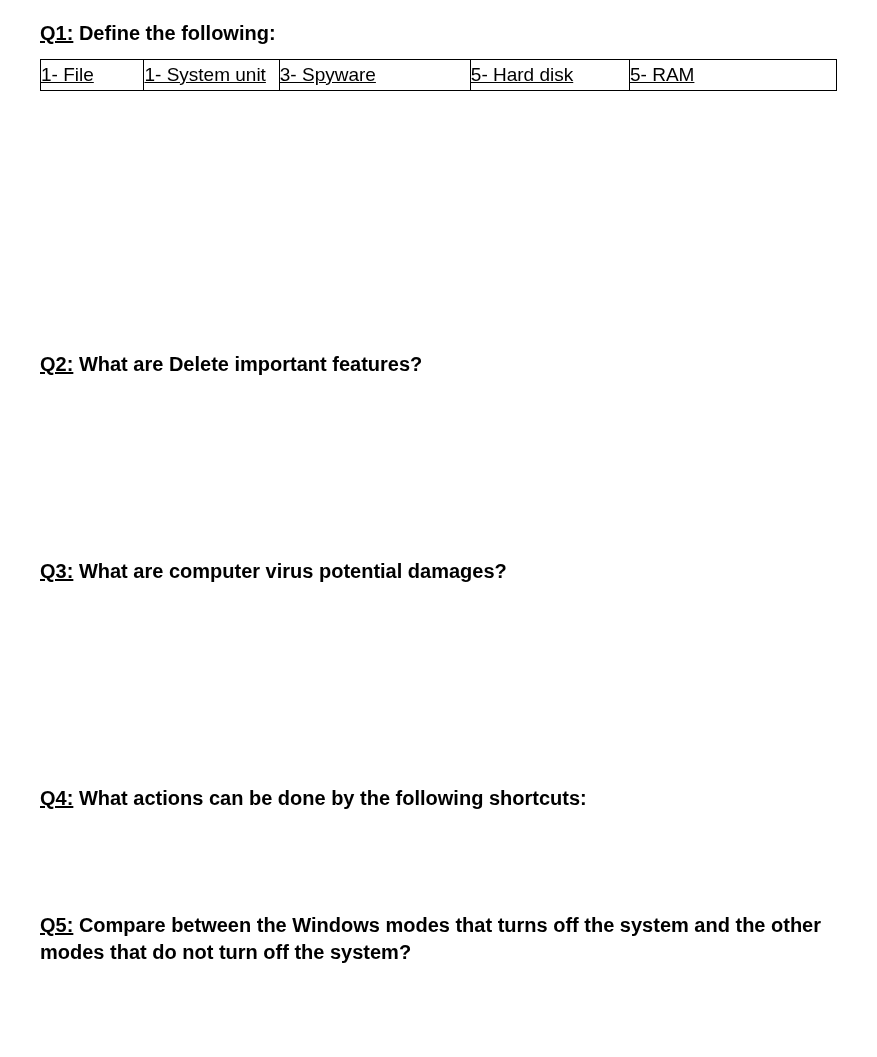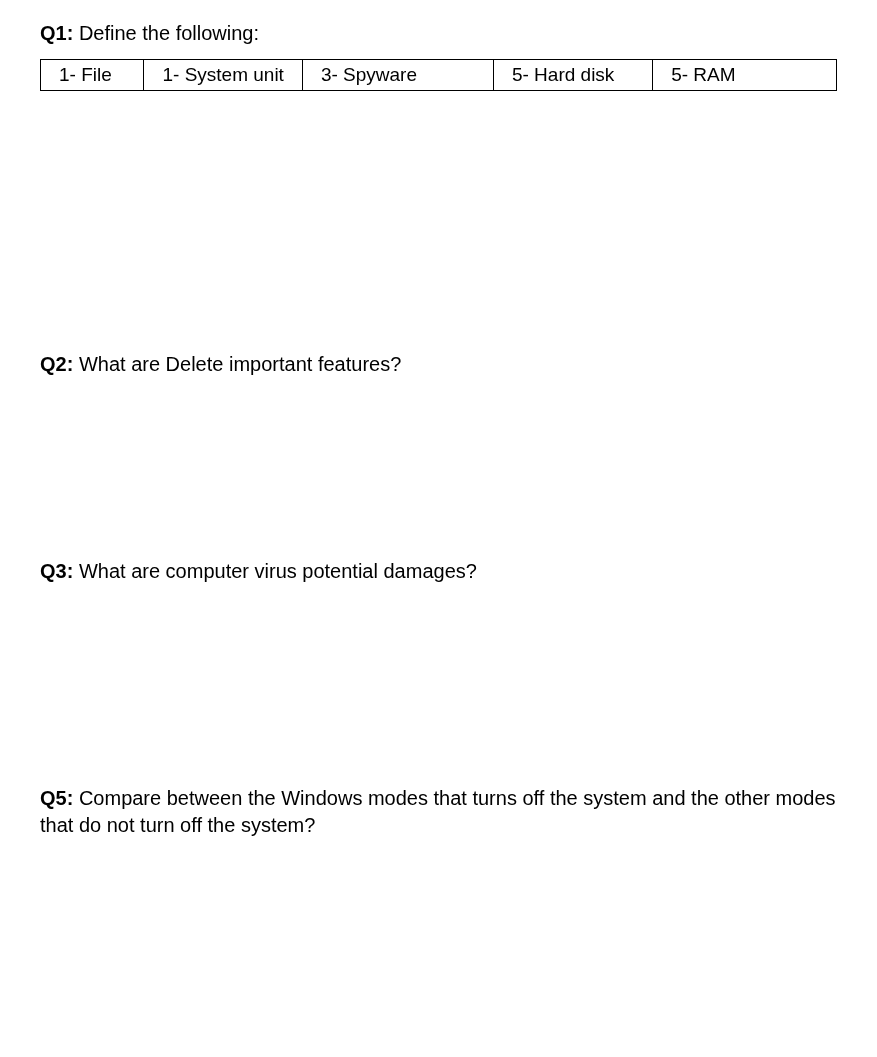--- a/index.html
+++ b/index.html
@@ -16,37 +16,39 @@
       padding: 20px 40px 20px 40px;
       font-size: 20px;
       line-height: 1.35;
     }
     .question {
       margin-bottom: 12px;
     }
     .q-label {
       font-weight: bold;
       display: inline;
+      text-decoration: underline;
     }
     .q-text {
       display: inline;
-      font-weight: normal;
+      font-weight: bold;
     }
     .terms-table {
       border-collapse: collapse;
       width: 100%;
       margin-top: 10px;
       margin-bottom: 10px;
     }
     .terms-table td {
       border: 1px solid #000;
-      padding: 2px 18px;
+      padding: 2px 0;
       font-size: 19px;
       white-space: nowrap;
       vertical-align: middle;
+      text-decoration: underline;
     }
     .q1-block { margin-bottom: 260px; }
     .q2-block { margin-bottom: 180px; }
     .q3-block { margin-bottom: 200px; margin-top: 36px; }
     .q4-block { margin-bottom: 100px; }
     .q5-block { }
     .q4-table td { font-weight: bold; }
   </style>
 </head>
 <body>
@@ -74,19 +76,22 @@
   </div>
 </div>
 
 <div class="q3-block">
   <div class="question">
     <span class="q-label">Q3:</span><span class="q-text"> What are computer virus potential damages?</span>
   </div>
 </div>
 
 <div class="q4-block">
+  <div class="question">
+    <span class="q-label">Q4:</span><span class="q-text"> What actions can be done by the following shortcuts:</span>
+  </div>
 </div>
 
 <div class="q5-block">
   <div class="question">
     <span class="q-label">Q5:</span><span class="q-text"> Compare between the Windows modes that turns off the system and the other modes that do not turn off the system?</span>
   </div>
 </div>
 
 </body></html>

